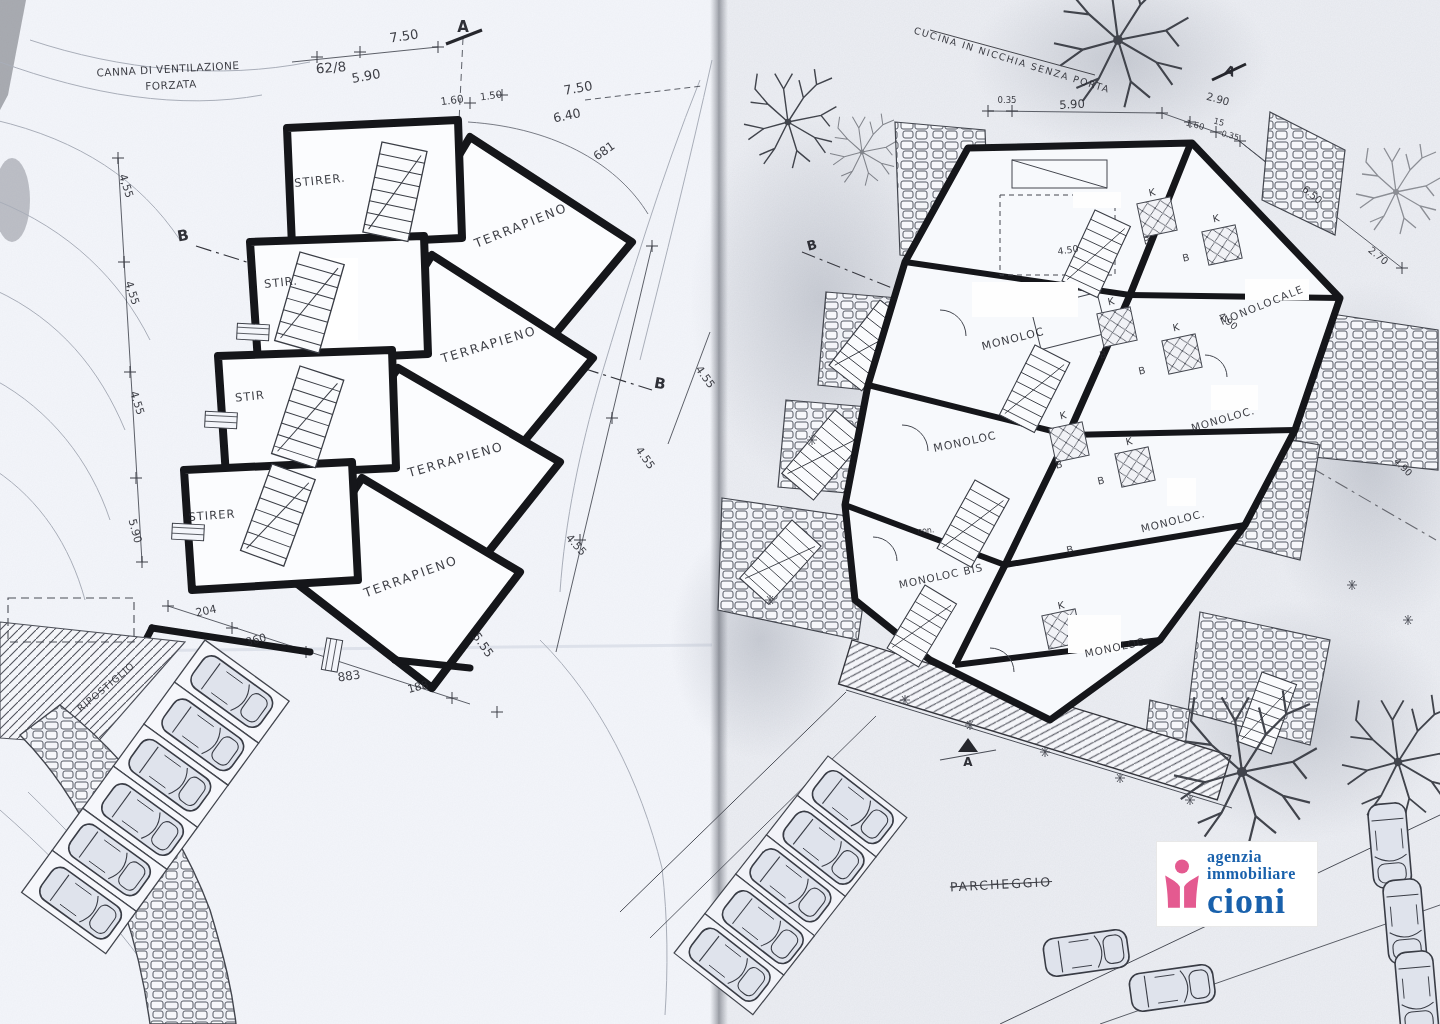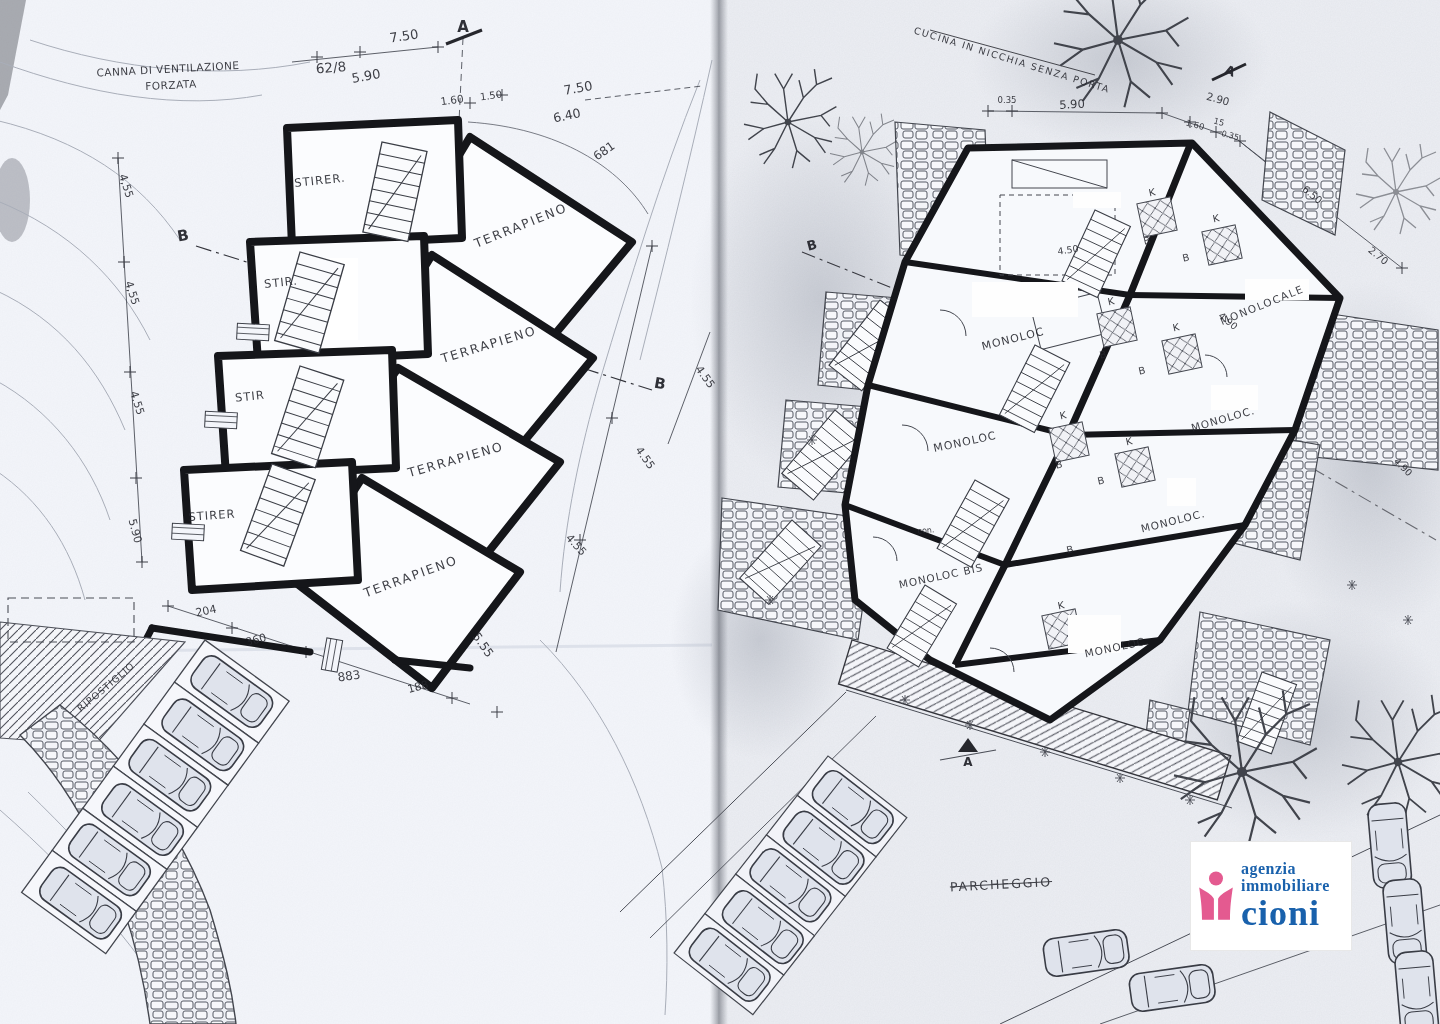--- a/index.html
+++ b/index.html
@@ -1,20 +1,20 @@
 <!DOCTYPE html>
 <html><head>
 <meta charset="utf-8">
 <style>
   html,body{margin:0;padding:0;background:#888;}
   #stage{position:relative;width:1440px;height:1024px;overflow:hidden;background:#f1f3f8;font-family:"DejaVu Sans",sans-serif;}
   #scene{position:absolute;left:0;top:0;}
   .lbl{position:absolute;transform-origin:50% 50%;white-space:nowrap;color:#26272e;opacity:.88;font-family:"DejaVu Sans",sans-serif;line-height:1;}
   .marker{font-weight:bold;opacity:.95;}
-  .logo{position:absolute;left:1191px;top:842px;width:152px;height:80px;background:#fff;display:flex;align-items:center;padding:14px 4px;box-shadow:0 0 0 1px #e8e8e8;}
+  .logo{position:absolute;left:1157px;top:842px;width:152px;height:80px;background:#fff;display:flex;align-items:center;padding:2px 4px;box-shadow:0 0 0 1px #e8e8e8;}
   .logo-icon{flex:0 0 42px;height:62px;}
   .logo-text{margin-left:4px;color:#1961ac;font-family:"Liberation Serif","DejaVu Serif",serif;font-weight:bold;}
   .logo-text .l1{font-size:16px;line-height:1.05;letter-spacing:.5px;}
   .logo-text .l2{font-size:36px;line-height:1;letter-spacing:1px;margin-top:1px;}
 </style>
 </head>
 <body>
 
 <div id="stage">
 

